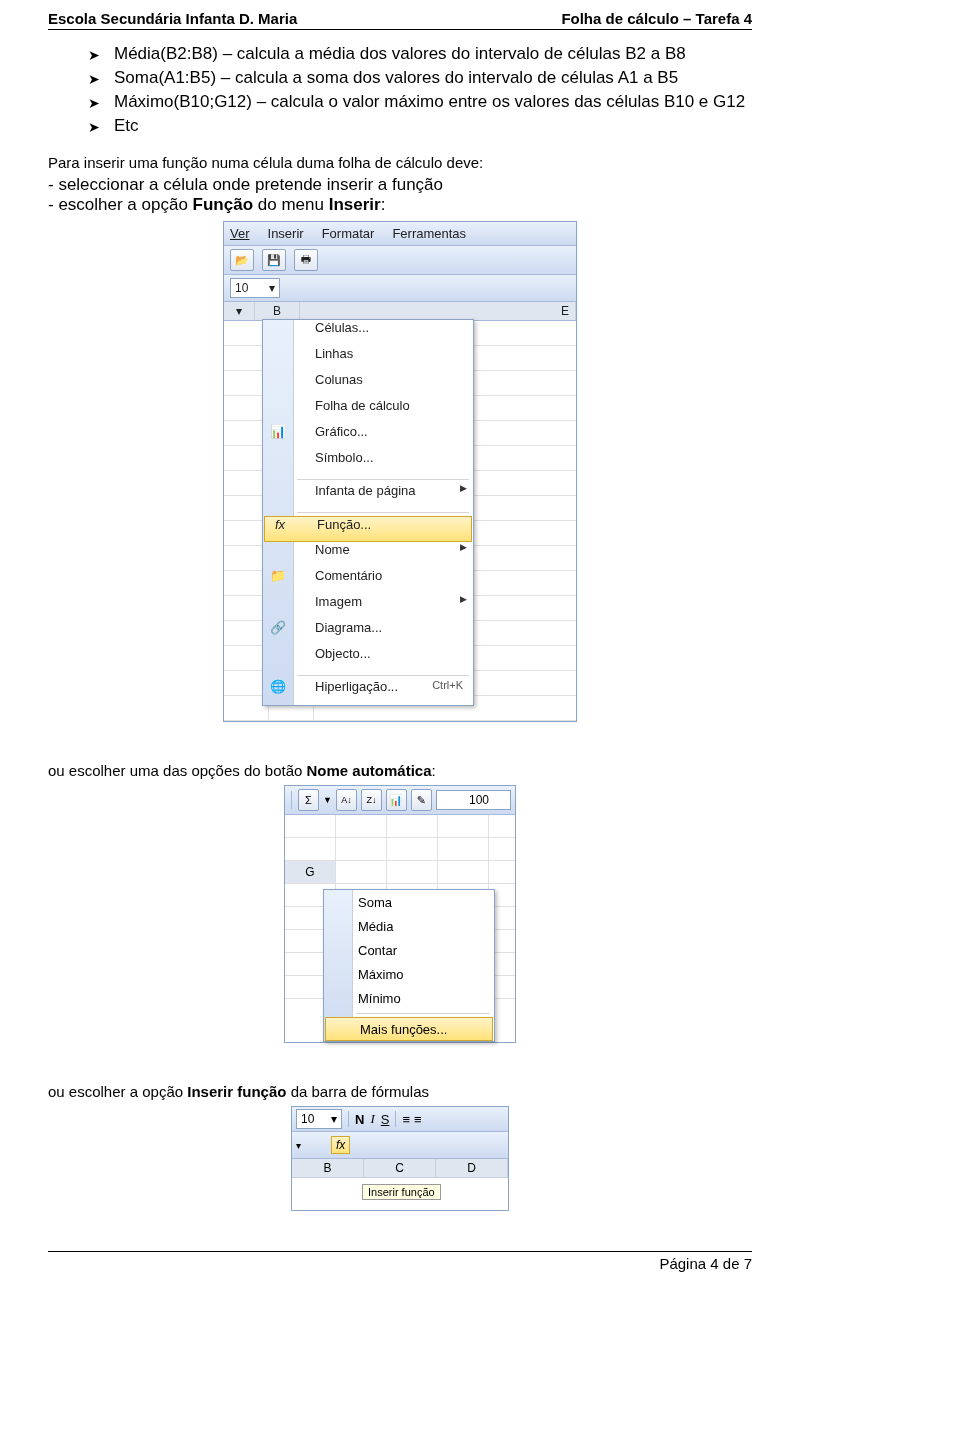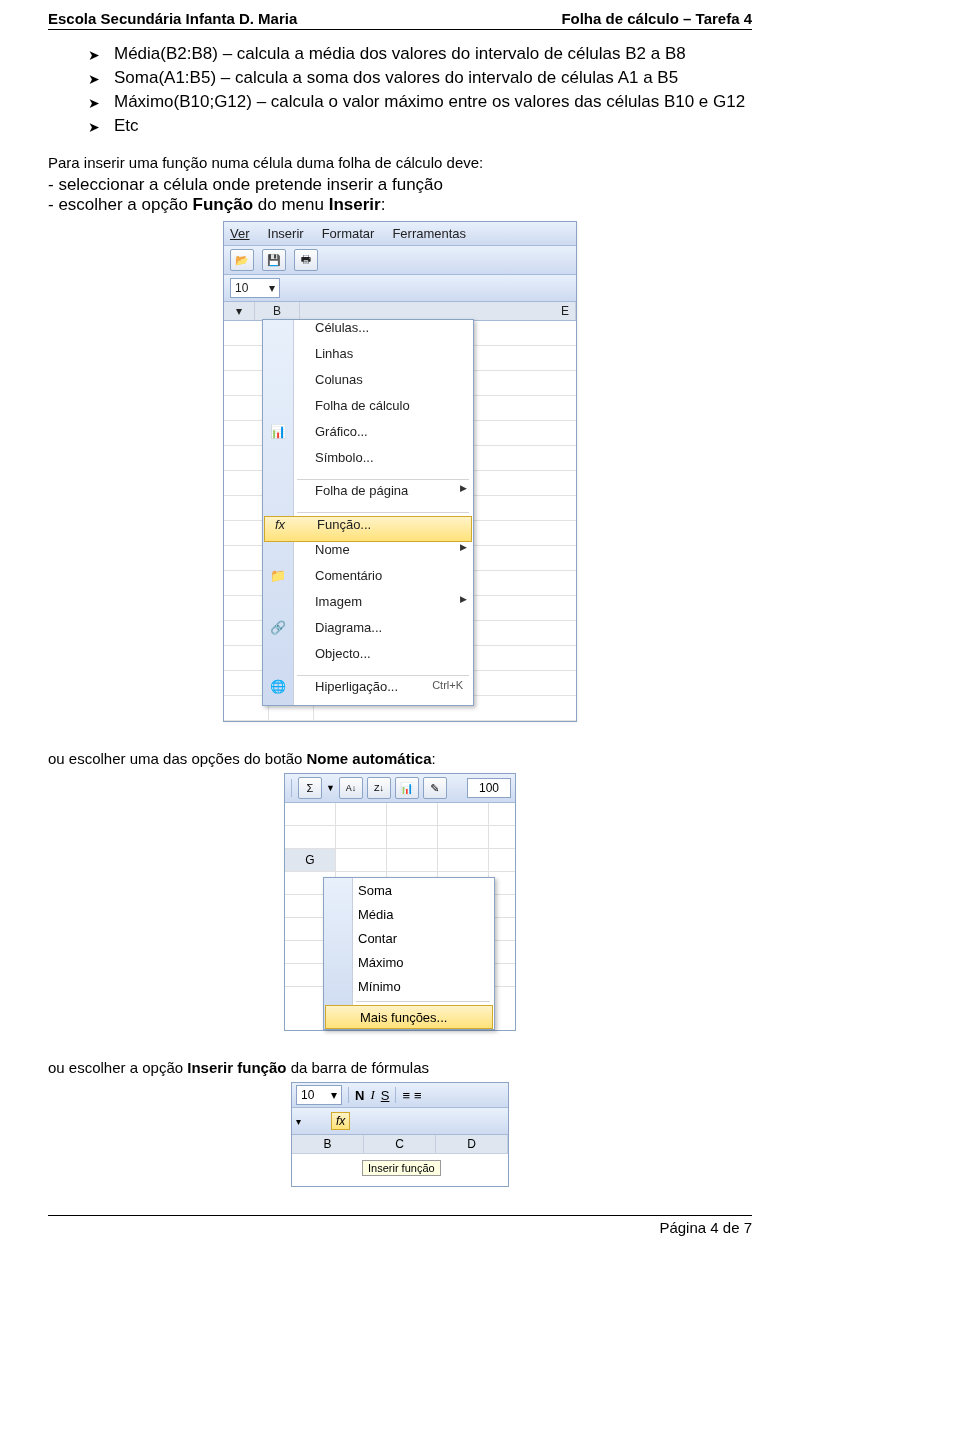--- a/index.html
+++ b/index.html
@@ -34,21 +34,21 @@
     font-size:15px;
     margin:16px 0 4px 0;
   }
   .dash-row{
     font-size:17px;
     margin:0;
   }
   .center-fig{
     display:flex;
     justify-content:center;
-    margin:6px 0 28px 0;
+    margin:6px 0 40px 0;
   }
 
   
   .fig1{
     border:1px solid #8ba4c6;
     background:#dde7f6;
     font-family:Tahoma,Arial,sans-serif;
     font-size:13px;
     color:#222;
     width:352px;
@@ -146,21 +146,21 @@
     font-family:Tahoma,Arial,sans-serif;font-size:13px;
   }
   .fig2 .sumbar{
     background:linear-gradient(#e8f0fb,#cddaf0);
     padding:3px 4px;display:flex;align-items:center;gap:4px;
     border-bottom:1px solid #a6b9d8;
   }
   .fig2 .spacer{border-left:1px solid #a6b9d8;height:18px;margin:0 2px;}
   .fig2 .hundred{
     margin-left:auto;border:1px solid #8ba4c6;background:#fff;width:36px;
-    text-align:center;padding:0 3px;height:18px;line-height:18px;font-size:12px;
+    text-align:right;padding:0 21px;height:18px;line-height:18px;font-size:12px;
   }
   .fig2 .gridtop{
     background:#fff;
   }
   .fig2 .gridtop .cellrow{height:22px;border-bottom:1px solid #e0e0e0;display:flex;}
   .fig2 .gridtop .cell{flex:0 0 50px;border-right:1px solid #e0e0e0;}
   .fig2 .glabel{
     background:#dfe6ef;text-align:center;font-size:12px;line-height:22px;
   }
   .fig2 .popup2{
@@ -369,21 +369,21 @@
             </div>
           <div class="mitem">
               <span class="micon">📊</span>
               <span>Gráfico...</span>
             </div>
           <div class="mitem">
               <span>Símbolo...</span>
             </div>
           <div class="sep"></div>
           <div class="mitem">
-              <span>Folha de página</span>
+              <span>Infanta de página</span>
               <span class="sub">▶</span>
             </div>
           <div class="sep"></div>
           <div class="mitem sel">
               <span class="micon" style="font-style:italic;">fx</span>
               <span>Função...</span>
             </div>
           <div class="mitem">
               <span>Nome</span>
               <span class="sub">▶</span>

